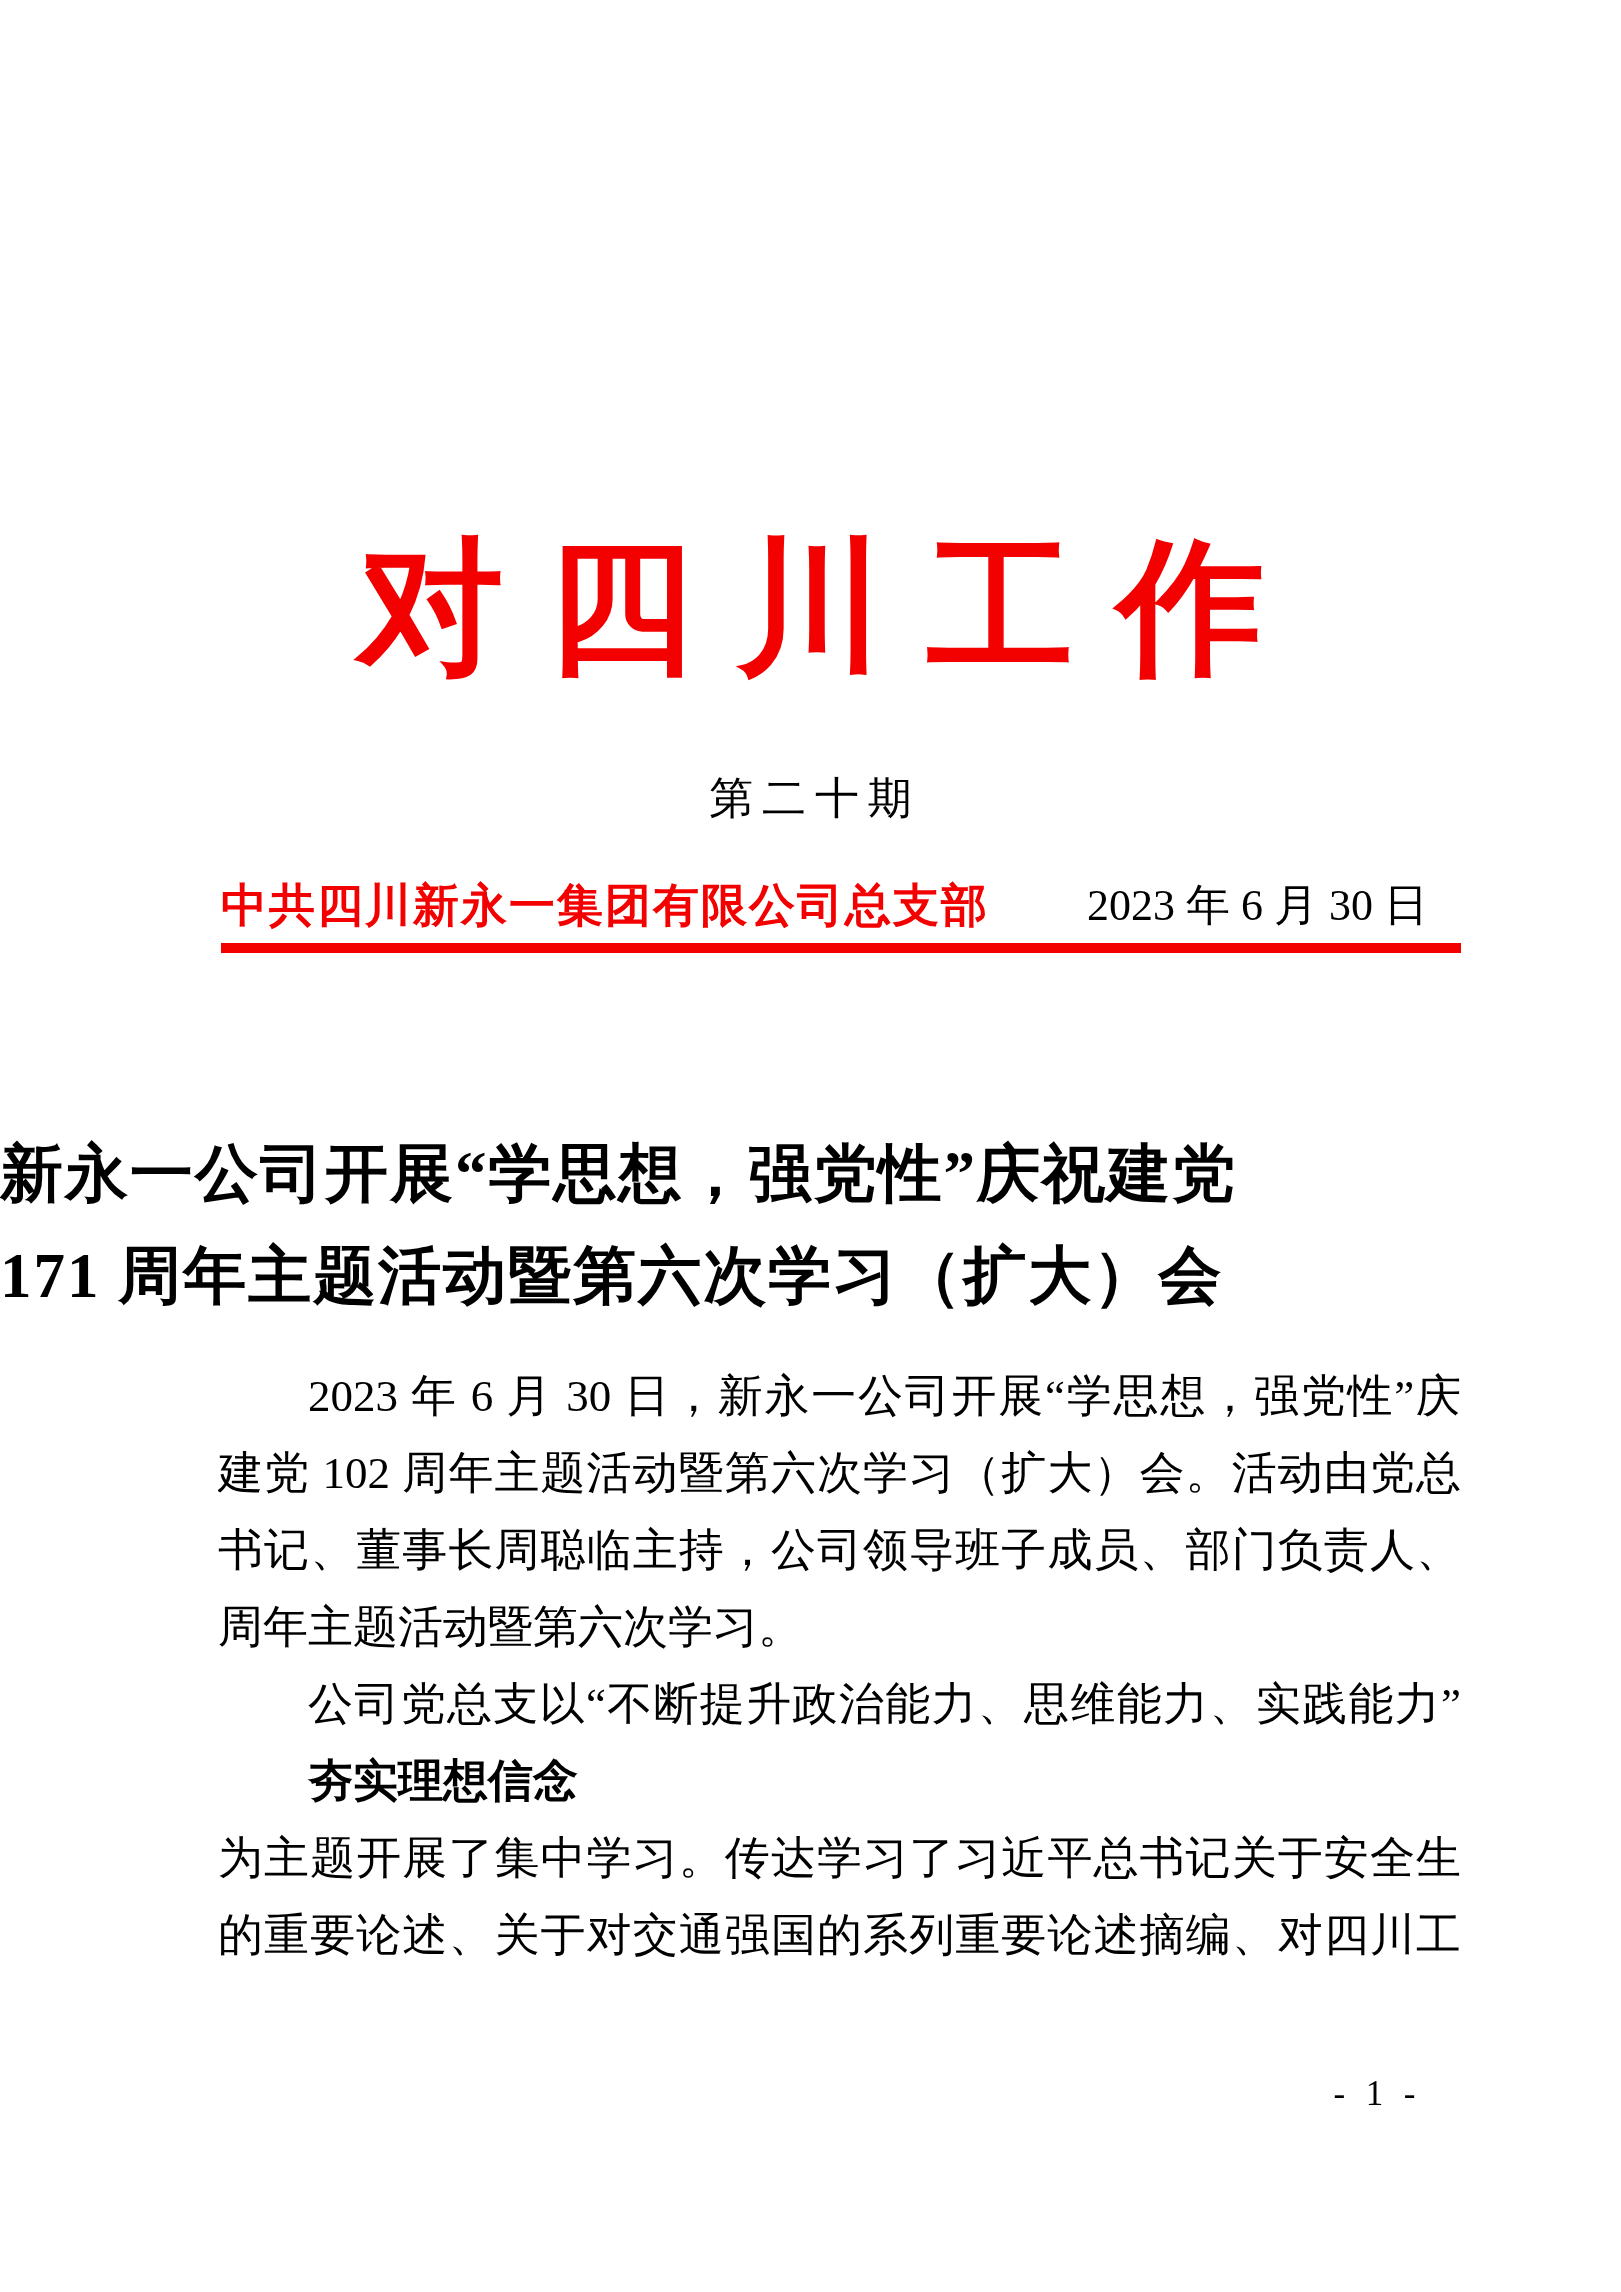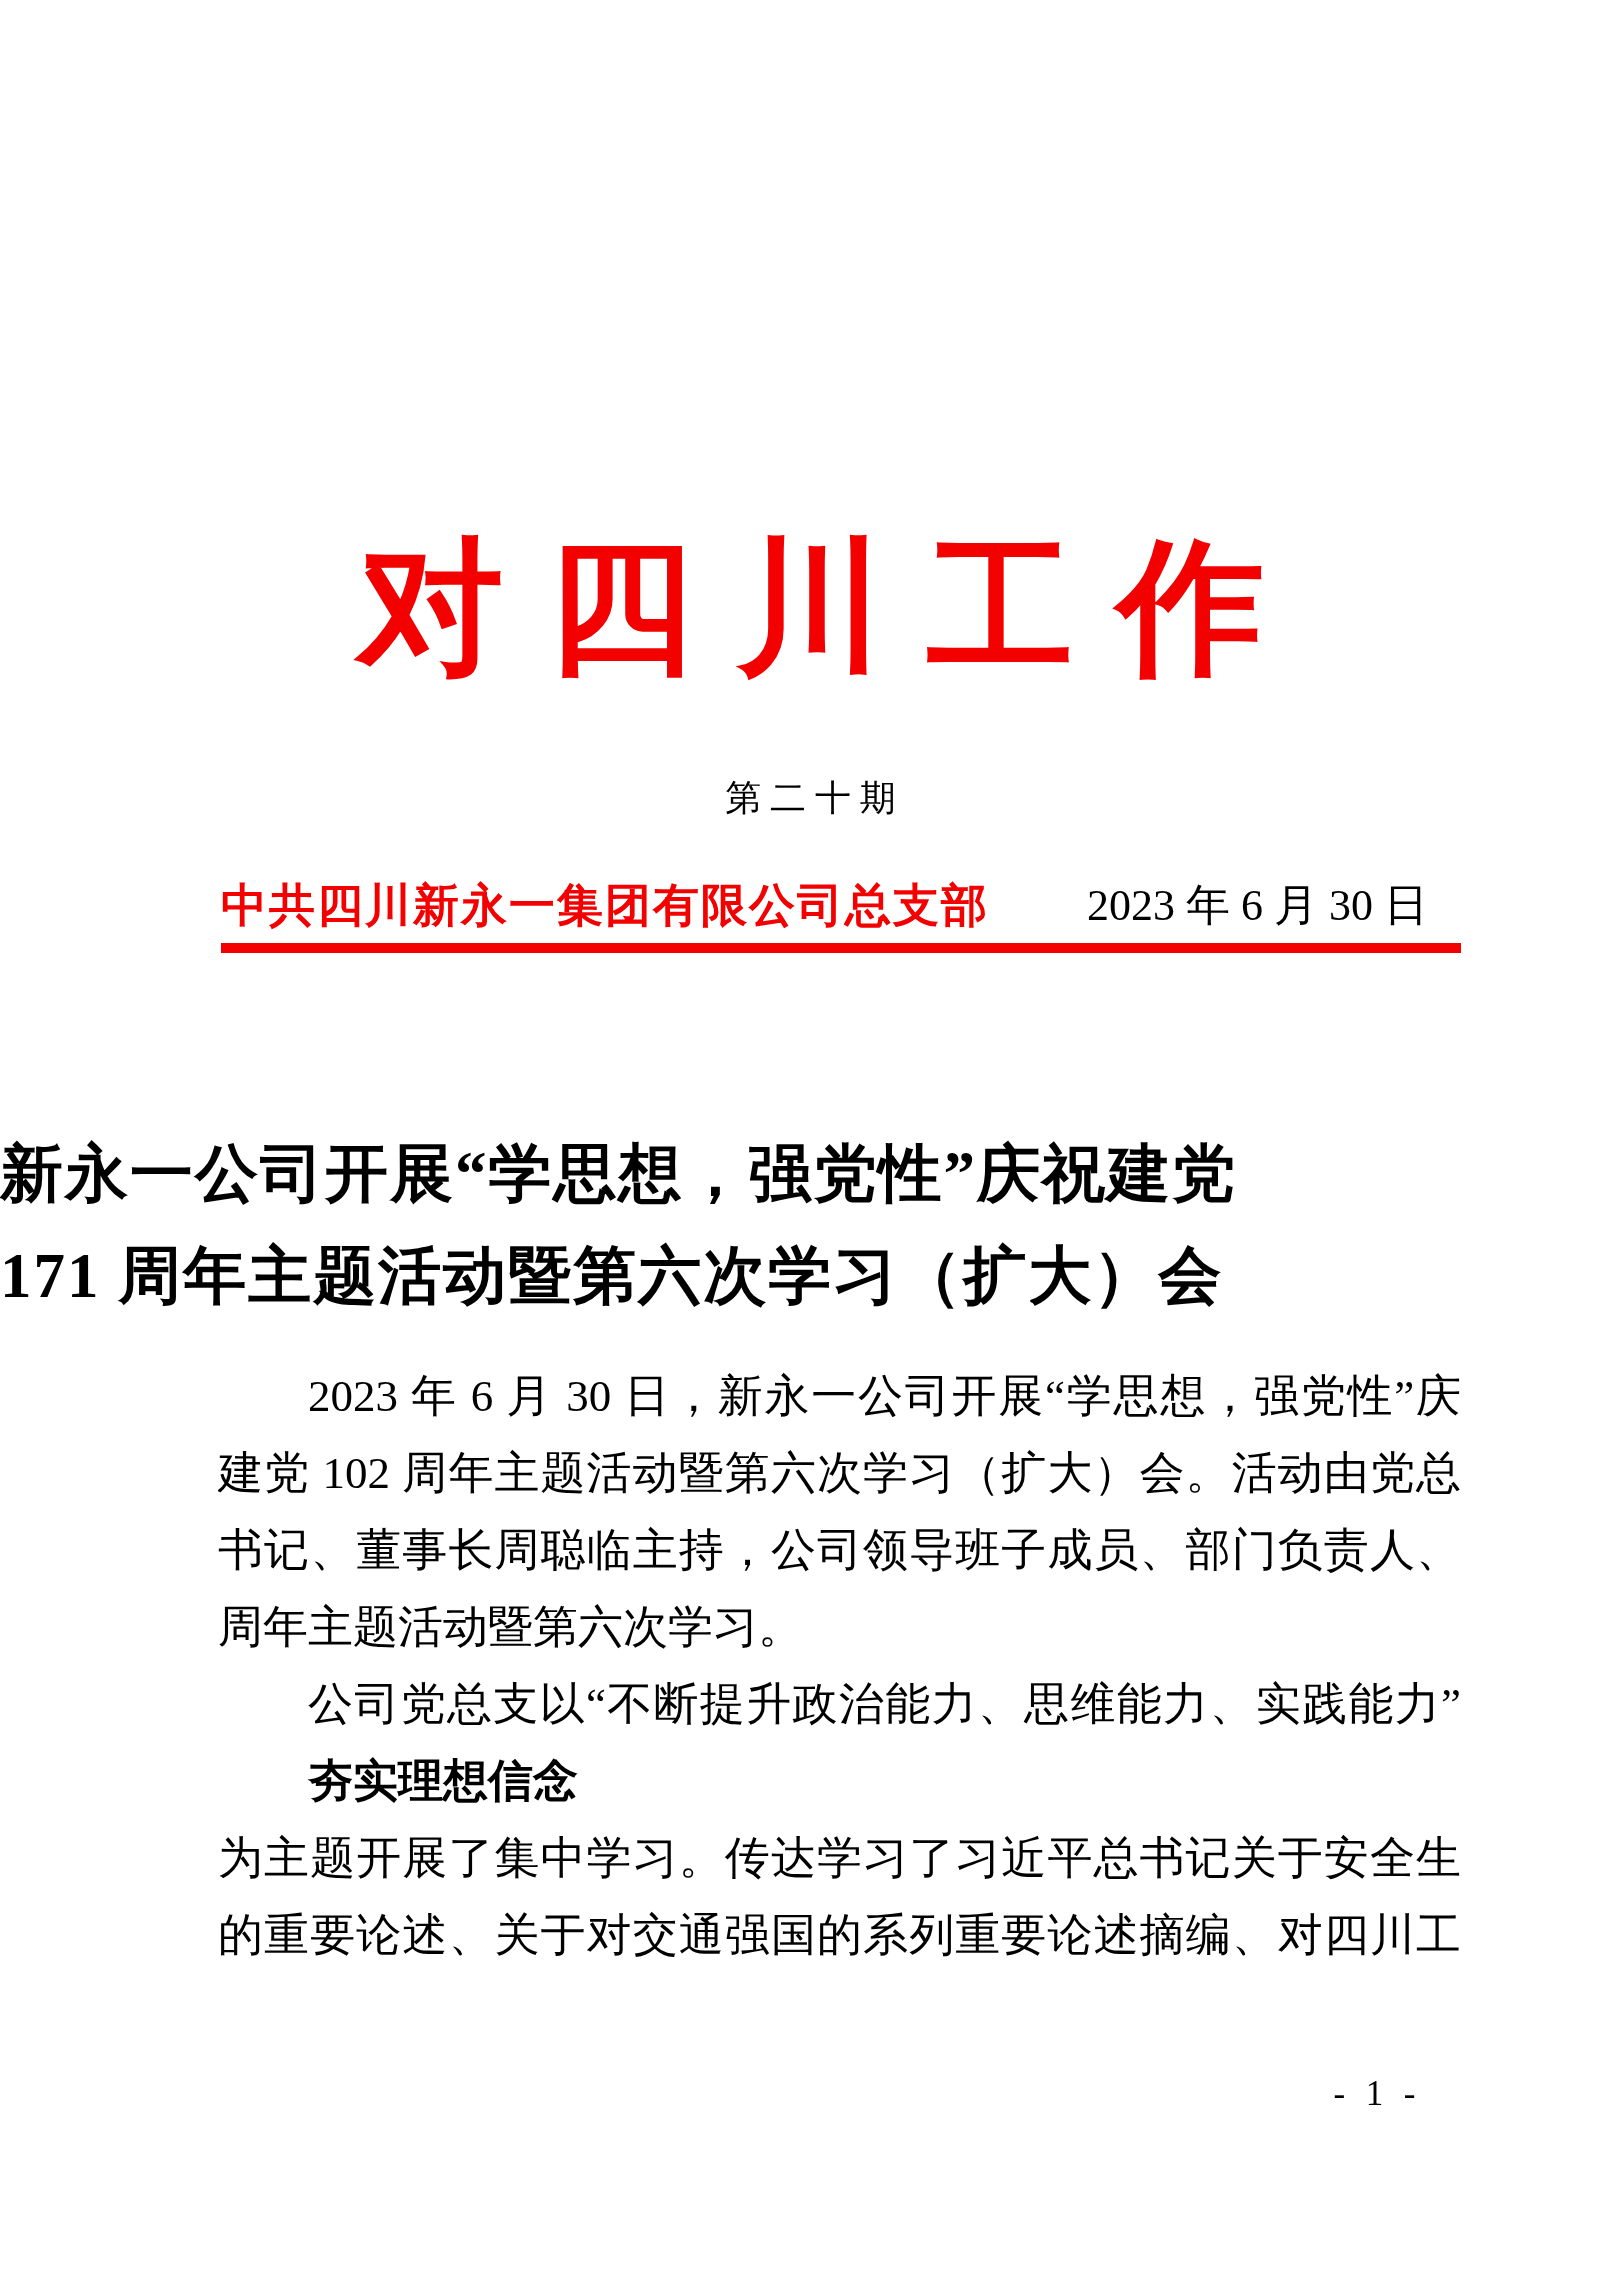--- a/index.html
+++ b/index.html
@@ -29,21 +29,21 @@
     letter-spacing: 43px;
     text-indent: 43px;
     white-space: nowrap;
   }
   .issue {
     position: absolute;
     top: 772px;
     left: 0;
     width: 100%;
     text-align: center;
-    font-size: 36px;
+    font-size: 44px;
     line-height: 53px;
     letter-spacing: 8.8px;
     text-indent: 8.8px;
   }
   .header-row {
     position: absolute;
     top: 878px;
     left: 221px;
     width: 1240px;
     box-sizing: border-box;

